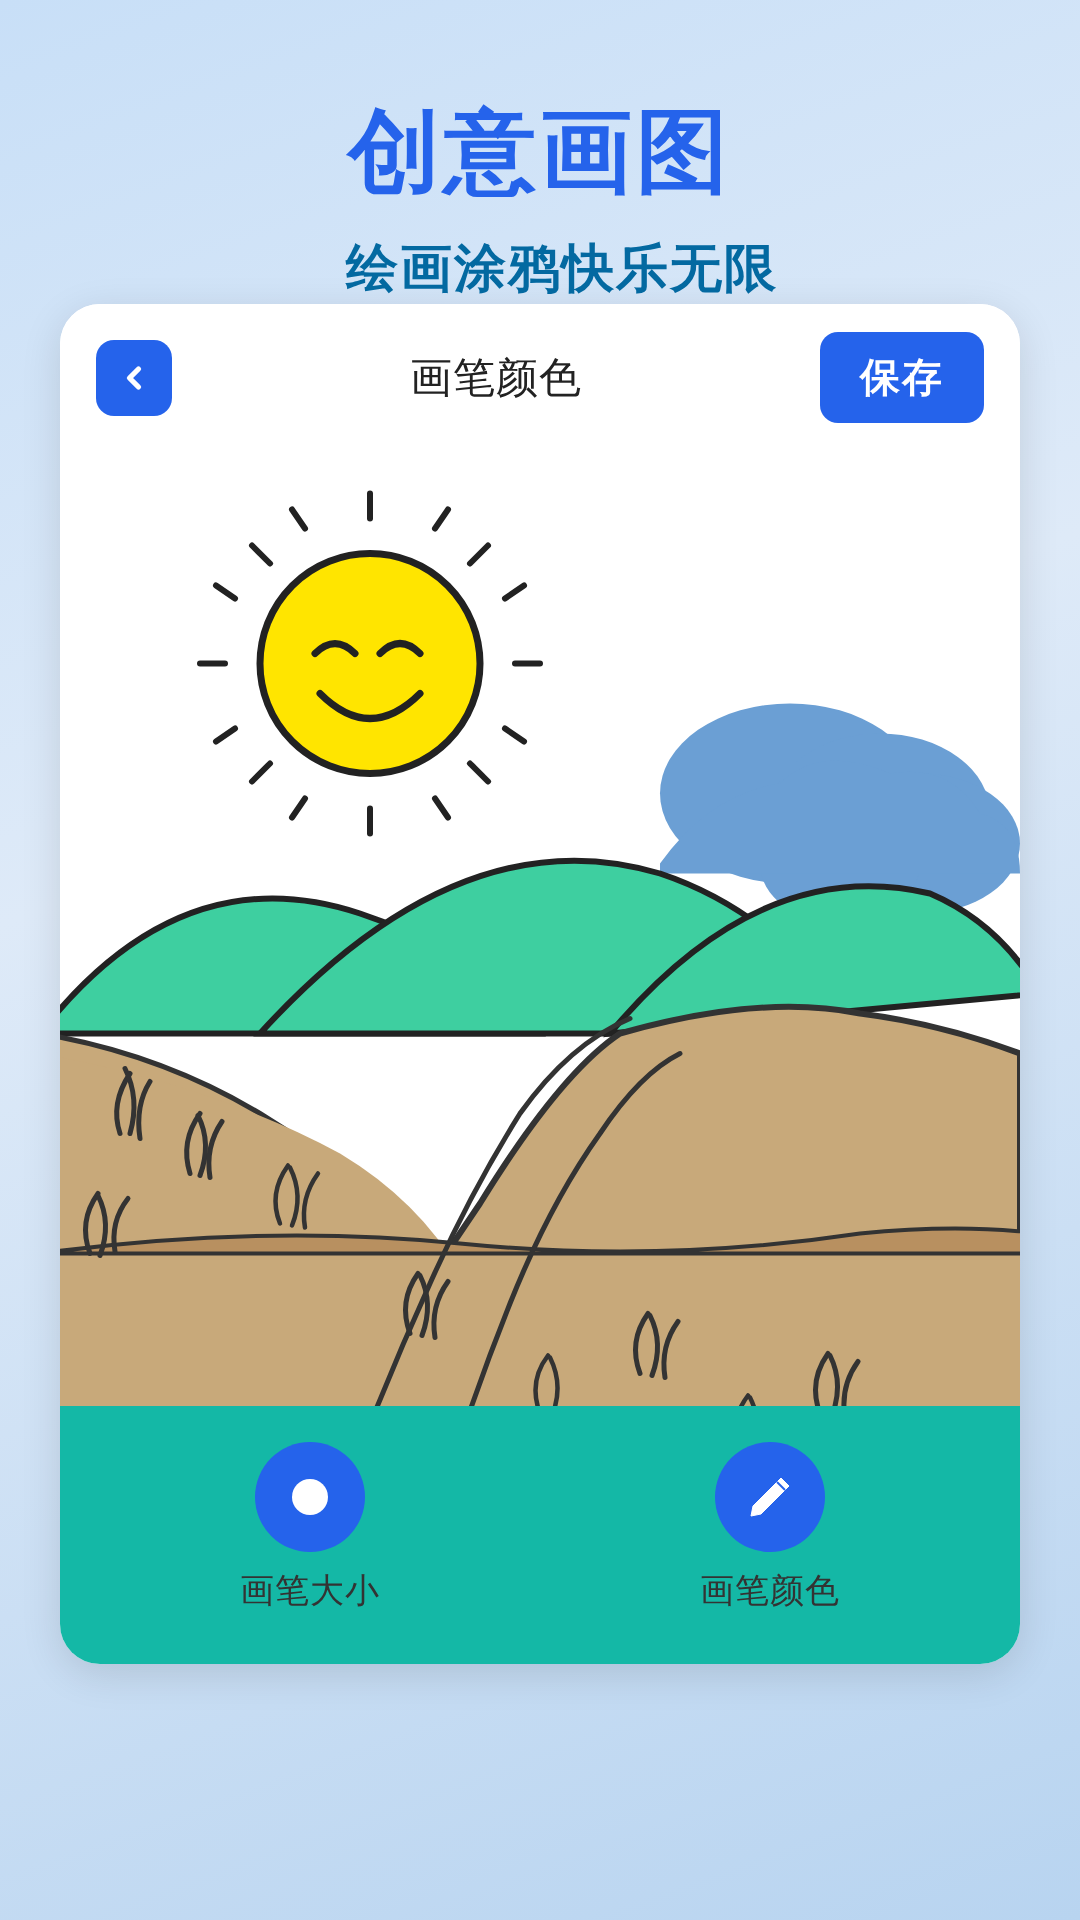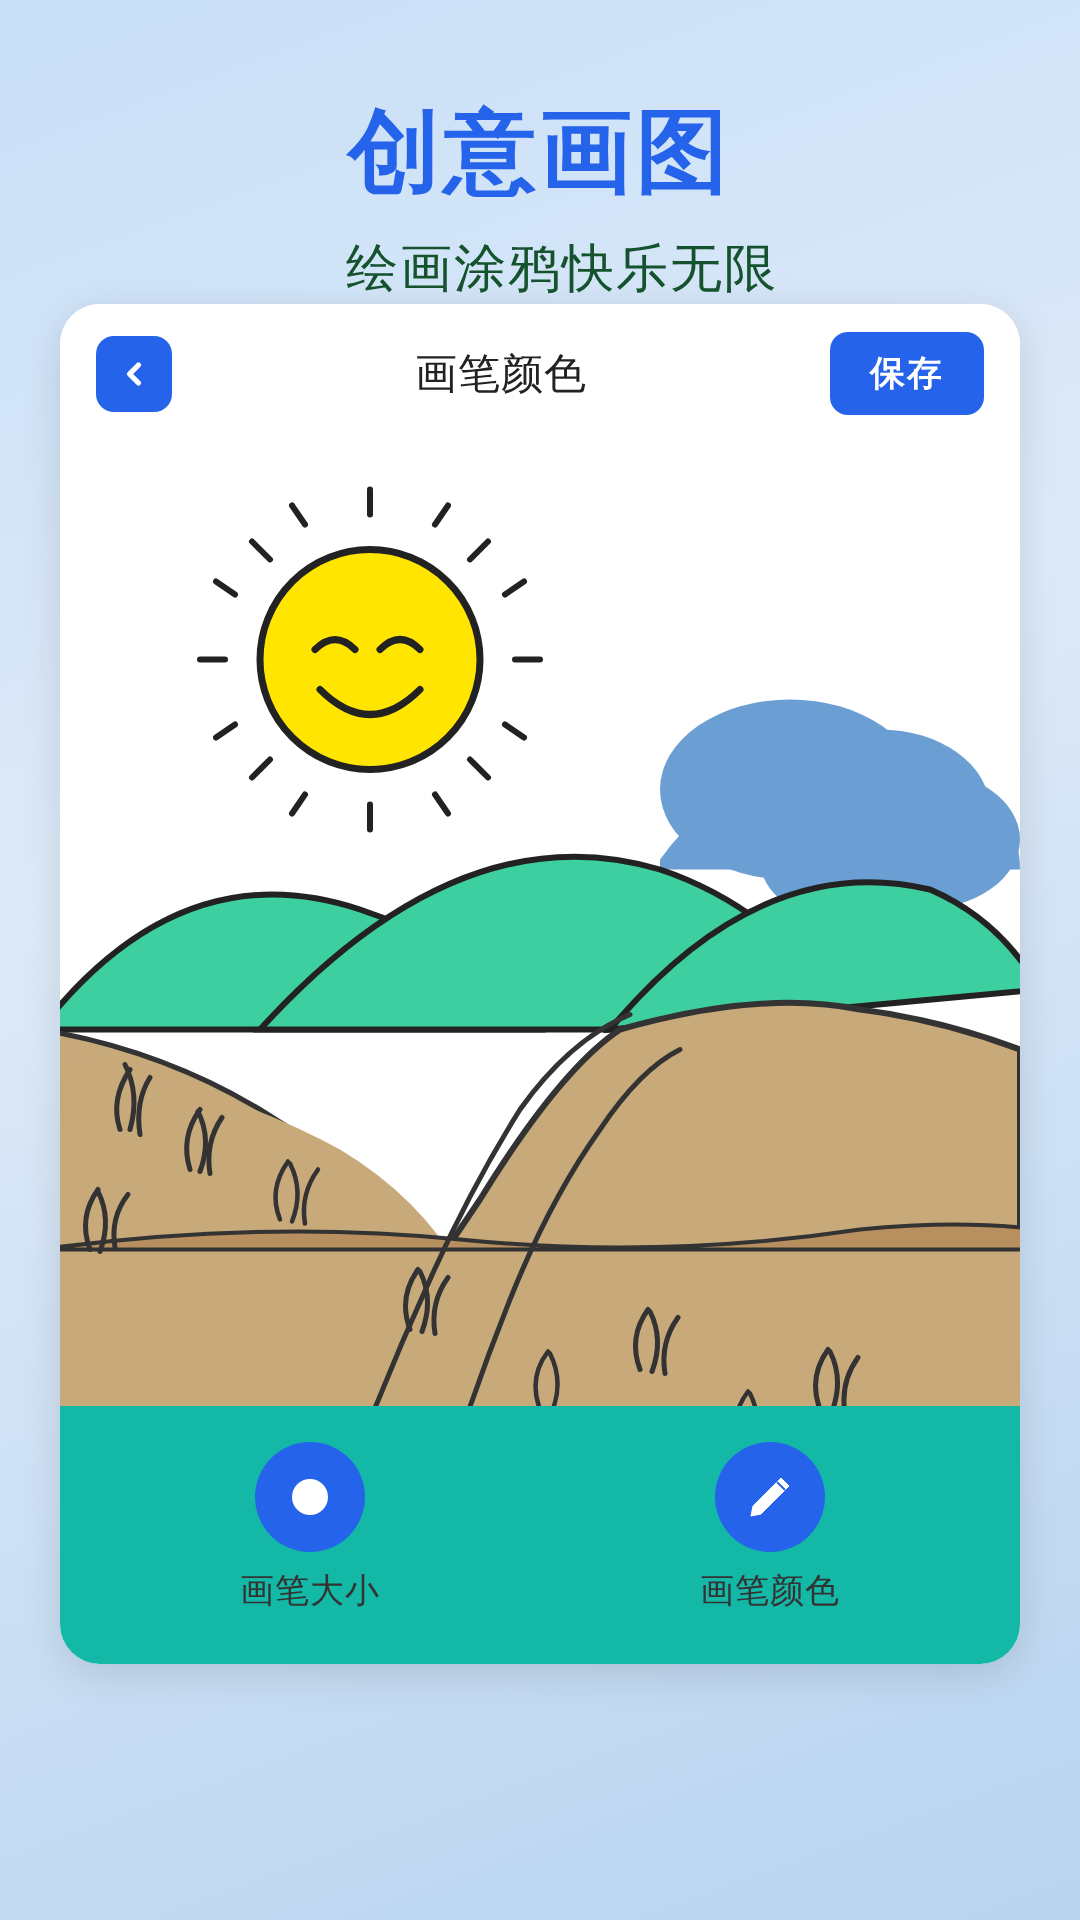--- a/index.html
+++ b/index.html
@@ -20,22 +20,22 @@
     }
     .header-title {
       font-size: 92px;
       font-weight: 700;
       color: #2563eb;
       letter-spacing: 4px;
       margin-bottom: 20px;
     }
     .header-subtitle {
       font-size: 52px;
-      font-weight: 400;
-      color: #14532d;
+      font-weight: 700;
+      color: #0369a1;
       letter-spacing: 2px;
       margin-left: 44px;
     }
 
     
     .card {
       margin: 0 60px;
       background: white;
       border-radius: 40px;
       overflow: hidden;
@@ -78,21 +78,21 @@
       color: #222;
       font-weight: 500;
       letter-spacing: 1px;
     }
     .save-btn {
       background: #2563eb;
       color: white;
       border: none;
       border-radius: 18px;
       padding: 18px 40px;
-      font-size: 35px;
+      font-size: 40px;
       font-weight: 600;
       cursor: pointer;
       letter-spacing: 2px;
     }
 
     
     .canvas-area {
       flex: 1;
       overflow: hidden;
       position: relative;

